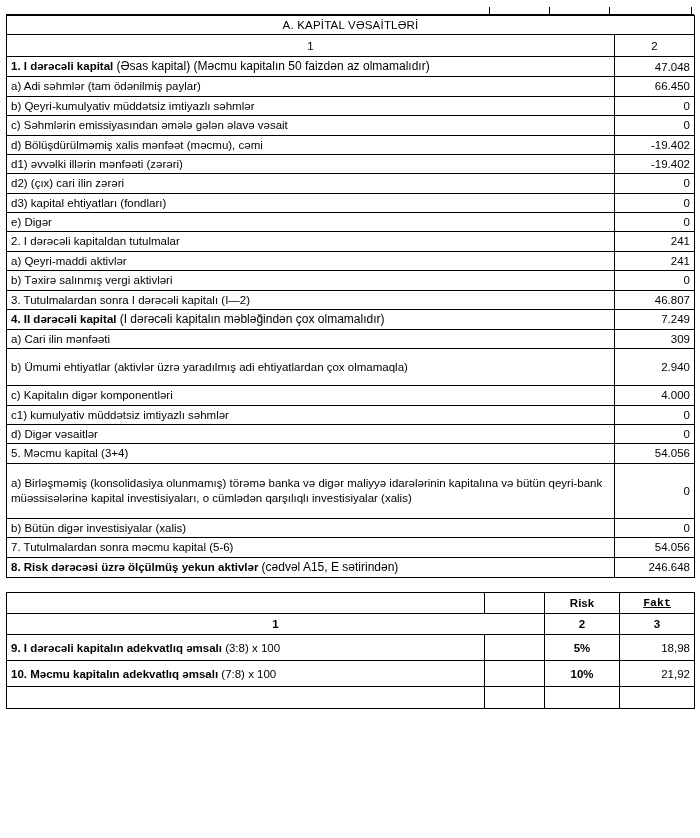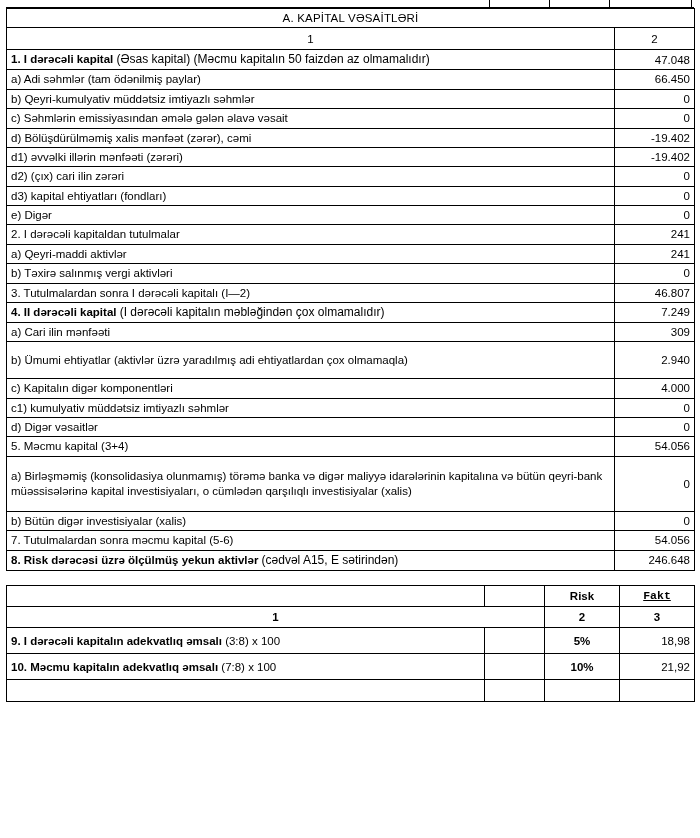--- a/index.html
+++ b/index.html
@@ -13,21 +13,21 @@
     font-family: "Liberation Sans", sans-serif;
     font-size: 11.5px;
     color: #000000;
     overflow: hidden;
   }
   .page {
     position: relative;
     width: 700px;
     height: 838px;
     box-sizing: border-box;
-    padding: 0 6px;
+    padding: 7px 6px;
   }
   .top-strip {
     height: 8px;
     border-bottom: 1px solid #000;
     box-sizing: border-box;
     display: flex;
   }
   .top-strip .c {
     border-right: 1px solid #000;
     box-sizing: border-box;
@@ -123,21 +123,21 @@
       </tr>
       <tr>
         <td class="lbl sub">b) Qeyri-kumulyativ müddətsiz imtiyazlı səhmlər</td>
         <td class="val">0</td>
       </tr>
       <tr>
         <td class="lbl sub">c) Səhmlərin emissiyasından əmələ gələn  əlavə vəsait</td>
         <td class="val">0</td>
       </tr>
       <tr>
-        <td class="lbl sub">d)   Bölüşdürülməmiş xalis mənfəət (zərər), cəmi</td>
+        <td class="lbl sub">d)   Bölüşdürülməmiş xalis mənfəət (məcmu), cəmi</td>
         <td class="val">-19.402</td>
       </tr>
       <tr>
         <td class="lbl sub2">d1) əvvəlki illərin mənfəəti (zərəri)</td>
         <td class="val">-19.402</td>
       </tr>
       <tr>
         <td class="lbl sub2"><span>d2) (çıx) cari ilin zərəri</span></td>
         <td class="val">0</td>
       </tr>

